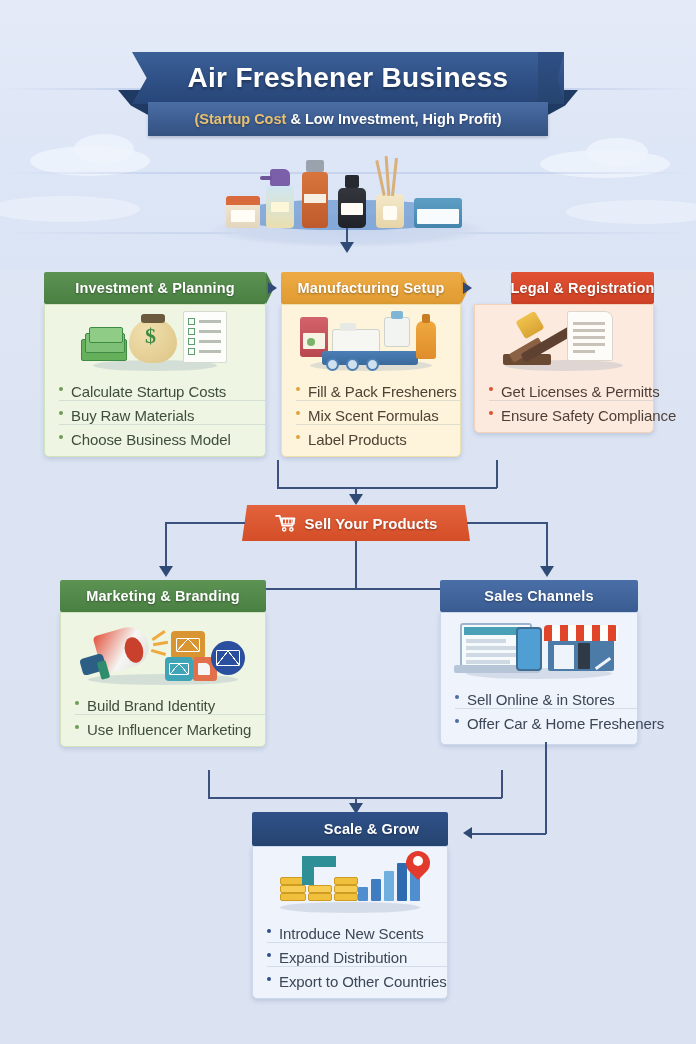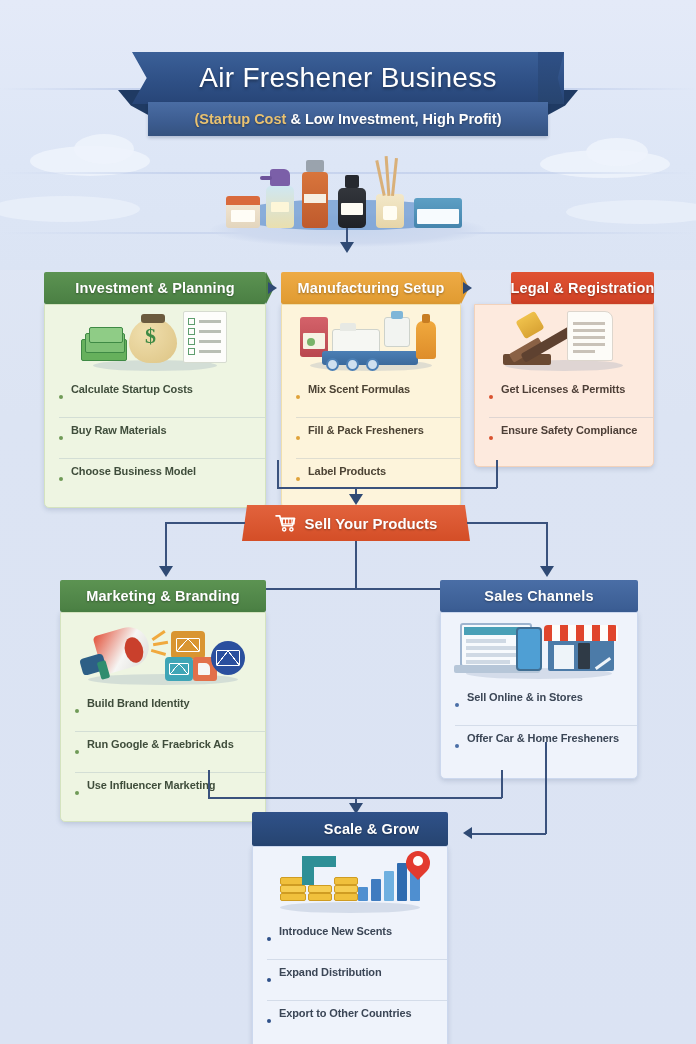--- a/index.html
+++ b/index.html
@@ -33,21 +33,21 @@
     clip-path:polygon(0 0, 100% 0, 100% 100%, 0 100%, 3.4% 50%);
     display:flex; align-items:center; justify-content:center;
     box-shadow:0 2px 4px rgba(20,40,80,.25);
   }
   .ribbon-main::after{
     content:""; position:absolute; right:0; top:0; width:26px; height:100%;
     background:linear-gradient(180deg,#2f5086,#27446f);
     clip-path:polygon(0 0,100% 0,76% 50%,100% 100%,0 100%);
   }
   .ribbon-title {
-    color:#ffffff; font-size:28px; font-weight:normal; letter-spacing:.3px;
+    color:#ffffff; font-size:28px; font-weight:bold; letter-spacing:.3px;
     text-shadow:0 2px 3px rgba(0,0,0,.38); position:relative; z-index:2;
     white-space:nowrap;
   }
   .ribbon-tail-l, .ribbon-tail-r {
     position:absolute; top:38px; width:32px; height:26px;
     background:#1f3a63;
   }
   .ribbon-tail-l{ left:118px; clip-path:polygon(0 0,100% 0,100% 100%,40% 60%); }
   .ribbon-tail-r{ right:118px; clip-path:polygon(0 0,100% 0,60% 60%,0 100%); }
   .ribbon-sub {
@@ -90,23 +90,23 @@
     border-radius:0 0 5px 5px;
     box-shadow:0 2px 5px rgba(60,80,120,.20);
     padding:0 0 8px 0; position:relative;
   }
   .illus { position:relative; margin:6px auto 4px; }
   .illus-shadow{ position:absolute; left:50%; transform:translateX(-50%);
                  bottom:2px; height:11px; border-radius:50%;
                  background:rgba(120,140,175,.22); }
   .bullets { list-style:none; padding:0 0 0 14px; margin:0; }
   .bullets li {
-    font-size:11px; color:#3d4a58; padding:6px 4px 22px 12px;
+    font-size:15px; color:#3d4a58; padding:6px 4px 0 12px;
     position:relative; border-bottom:1px solid rgba(120,140,170,.22);
-    white-space:nowrap; letter-spacing:-.1px;font-weight:bold;
+    white-space:nowrap; letter-spacing:-.1px;
   }
   .bullets li:last-child{ border-bottom:none; }
   .bullets li::before{
     content:""; position:absolute; left:0; top:50%; margin-top:-2px;
     width:4px; height:4px; border-radius:50%; background:currentColor;
   }
 
   
   .th-green  .card-hd{ background:linear-gradient(180deg,#5c9352,#4a7f43); color:#fff; }
   .th-green  .card-body{ background:#eef5e2; border:1px solid #d4e3bf; }
@@ -287,22 +287,22 @@
         <div style="position:absolute;left:88px;bottom:26px;width:26px;height:30px;background:#f2f4f1;border:1.5px solid #cdd2cb;border-radius:3px;"></div>
         <div style="position:absolute;left:95px;bottom:54px;width:12px;height:8px;background:#7fb6d8;border-radius:2px;"></div>
         <div style="position:absolute;left:26px;bottom:8px;width:96px;height:14px;background:linear-gradient(180deg,#4b7fb5,#3b6a9c);border-radius:3px;"></div>
         <div style="position:absolute;left:30px;bottom:2px;width:13px;height:13px;border-radius:50%;background:#cfe0ef;border:2px solid #4b7fb5;"></div>
         <div style="position:absolute;left:50px;bottom:2px;width:13px;height:13px;border-radius:50%;background:#cfe0ef;border:2px solid #4b7fb5;"></div>
         <div style="position:absolute;left:70px;bottom:2px;width:13px;height:13px;border-radius:50%;background:#cfe0ef;border:2px solid #4b7fb5;"></div>
         <div style="position:absolute;left:120px;bottom:14px;width:20px;height:38px;background:linear-gradient(180deg,#f0a93e,#de8d2a);border-radius:7px 7px 3px 3px;"></div>
         <div style="position:absolute;left:126px;bottom:50px;width:8px;height:9px;background:#c87d22;border-radius:2px;"></div>
       </div>
       <ul class="bullets">
+        <li>Fill &amp; Pack Fresheners</li>
         <li>Mix Scent Formulas</li>
-        <li>Fill &amp; Pack Fresheners</li>
         <li>Label Products</li>
       </ul>
     </div>
   </div>
 
   <div class="arw arw-r" style="left:463px; top:282px;"></div>
 
   <div class="card th-red" style="left:474px; top:272px; width:180px;">
     <div class="card-hd">
         <span>Legal &amp; Registration</span>
@@ -381,21 +381,20 @@
             <i></i>
           </div>
         <div style="position:absolute;left:120px;bottom:6px;width:24px;height:24px;background:#e2704a;border-radius:3px;"></div>
         <div style="position:absolute;left:125px;bottom:12px;width:12px;height:12px;background:#f6f6f4;border-radius:1px 5px 1px 1px;"></div>
         <div class="env" style="left:138px;bottom:12px;width:34px;height:34px;background:#2a4f9e;border-radius:50%;">
             <i></i>
           </div>
       </div>
       <ul class="bullets">
         <li>Build Brand Identity</li>
-        <li>Run Google &amp; Fraebrick Ads</li>
         <li>Use Influencer Marketing</li>
       </ul>
     </div>
   </div>
 
   <div class="card th-blue" style="left:440px; top:580px; width:198px;">
     <div class="card-hd">
         <span>Sales Channels</span>
       </div>
     <div class="card-body" style="padding-bottom:12px;">

